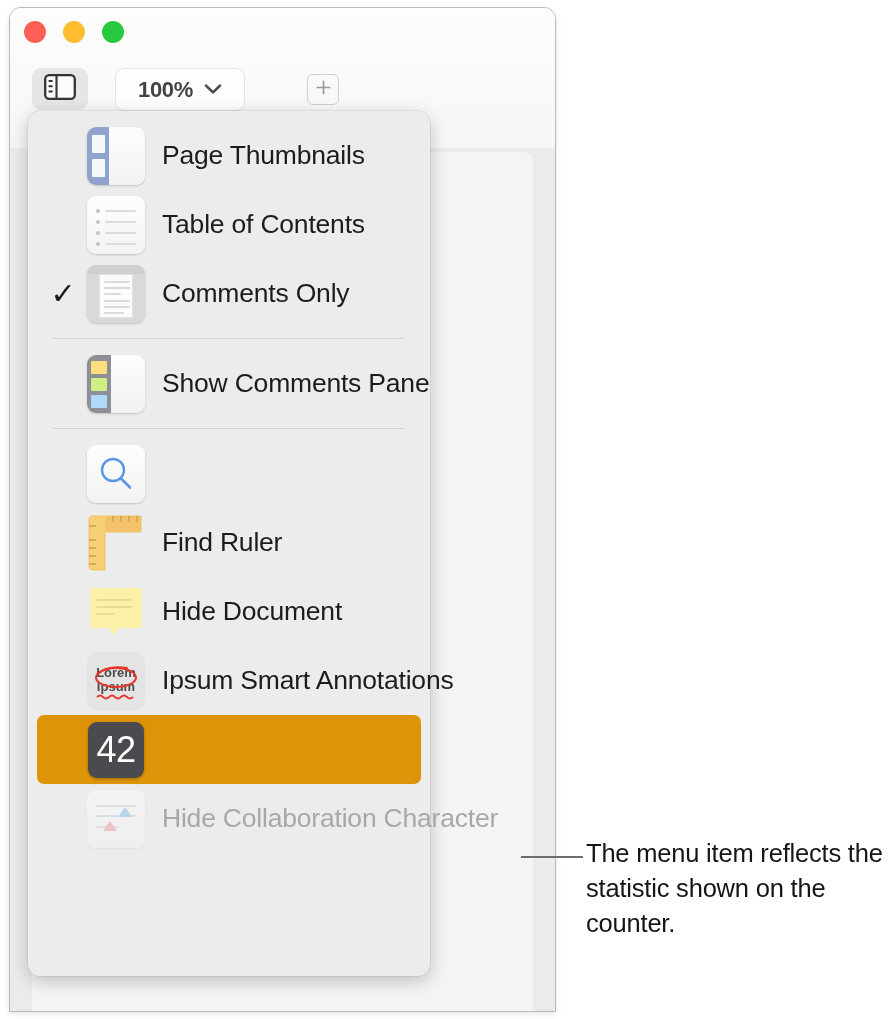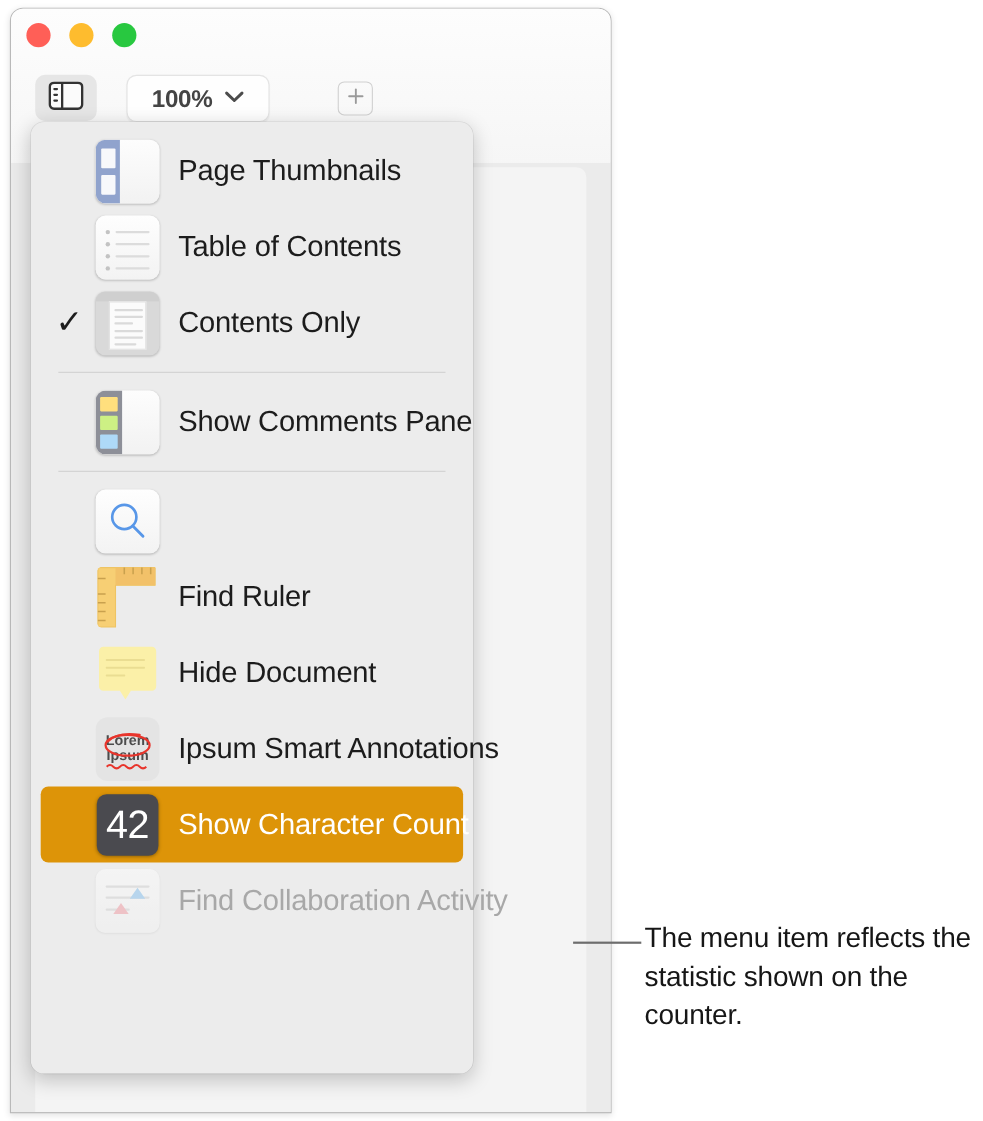--- a/index.html
+++ b/index.html
@@ -377,21 +377,21 @@
         <span class="sheet">
           <span class="ln" style="top:6px;  width:26px"></span>
           <span class="ln" style="top:12px; width:26px"></span>
           <span class="ln" style="top:18px; width:17px"></span>
           <span class="ln" style="top:25px; width:26px"></span>
           <span class="ln" style="top:31px; width:26px"></span>
           <span class="ln" style="top:37px; width:20px"></span>
         </span>
       </span>
     </span>
-    <span class="menu-label">Contents Only</span>
+    <span class="menu-label">Comments Only</span>
   </div>
 
   <div class="menu-sep"></div>
 
   <div class="menu-item">
     <span class="menu-icon">
       <span class="tile ic-cpane">
         <span class="rail"></span>
         <span class="sw sw1"></span>
         <span class="sw sw2"></span>
@@ -465,34 +465,33 @@
         </svg>
       </span>
     </span>
     <span class="menu-label">Ipsum Smart Annotations</span>
   </div>
 
   <div class="menu-item selected">
     <span class="menu-icon">
       <span class="ic-count">42</span>
     </span>
-    <span class="menu-label">Show Character Count</span>
   </div>
 
   <div class="menu-item disabled">
     <span class="menu-icon">
       <span class="tile ic-collab">
         <span class="ln" style="left:9px;  top:15px; width:40px"></span>
         <span class="ln" style="left:9px;  top:25px; width:40px"></span>
         <span class="ln" style="left:9px;  top:36px; width:22px"></span>
         <svg width="58" height="58" viewBox="0 0 58 58" style="position:absolute;left:0;top:0">
           <polygon points="38,17 45,27 31,27" fill="#8cc3ee"></polygon>
           <polygon points="23,31 30,41 16,41" fill="#f0a0a8"></polygon>
         </svg>
       </span>
     </span>
-    <span class="menu-label">Find Collaboration Activity</span>
+    <span class="menu-label">Hide Collaboration Character</span>
   </div>
 
 </div>
 
 <div id="callout-line"></div>
 <div id="callout-text">The menu item reflects the statistic shown on the counter.</div>
 
 </body></html>

